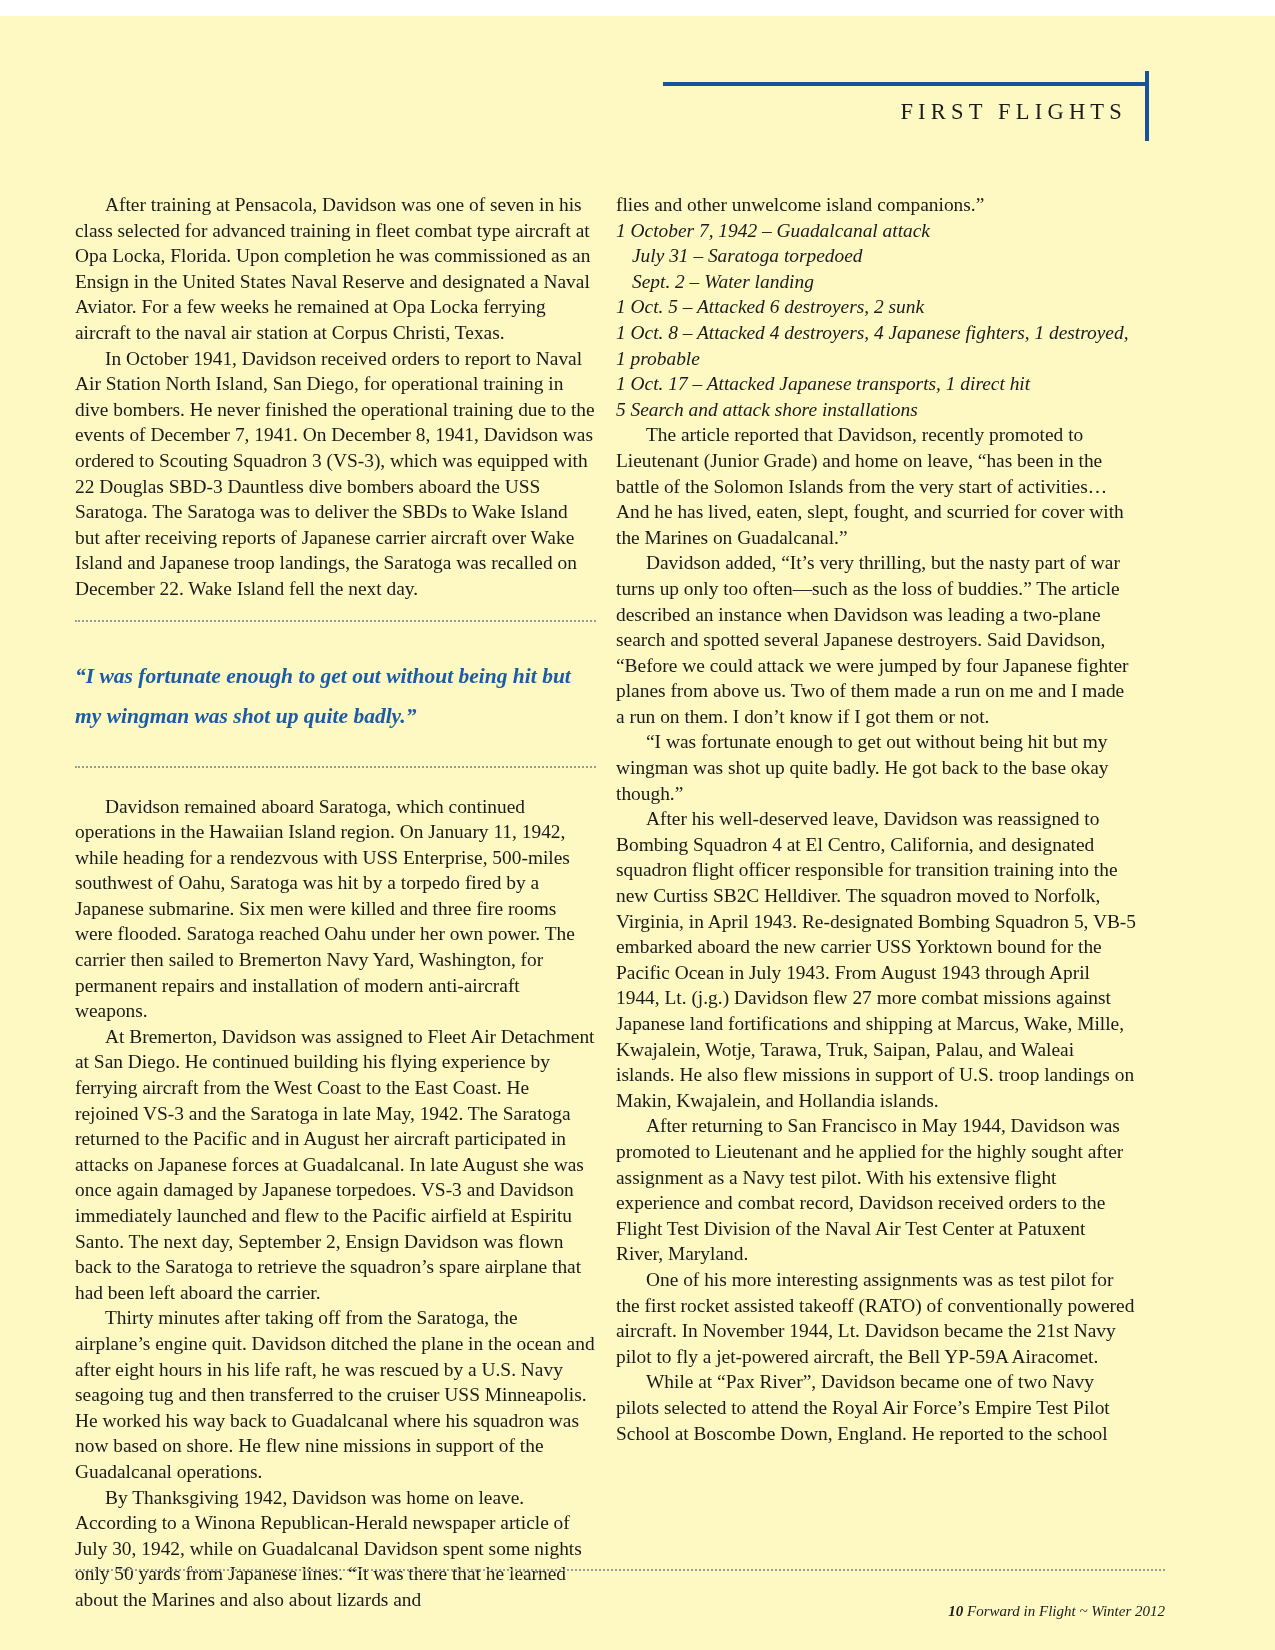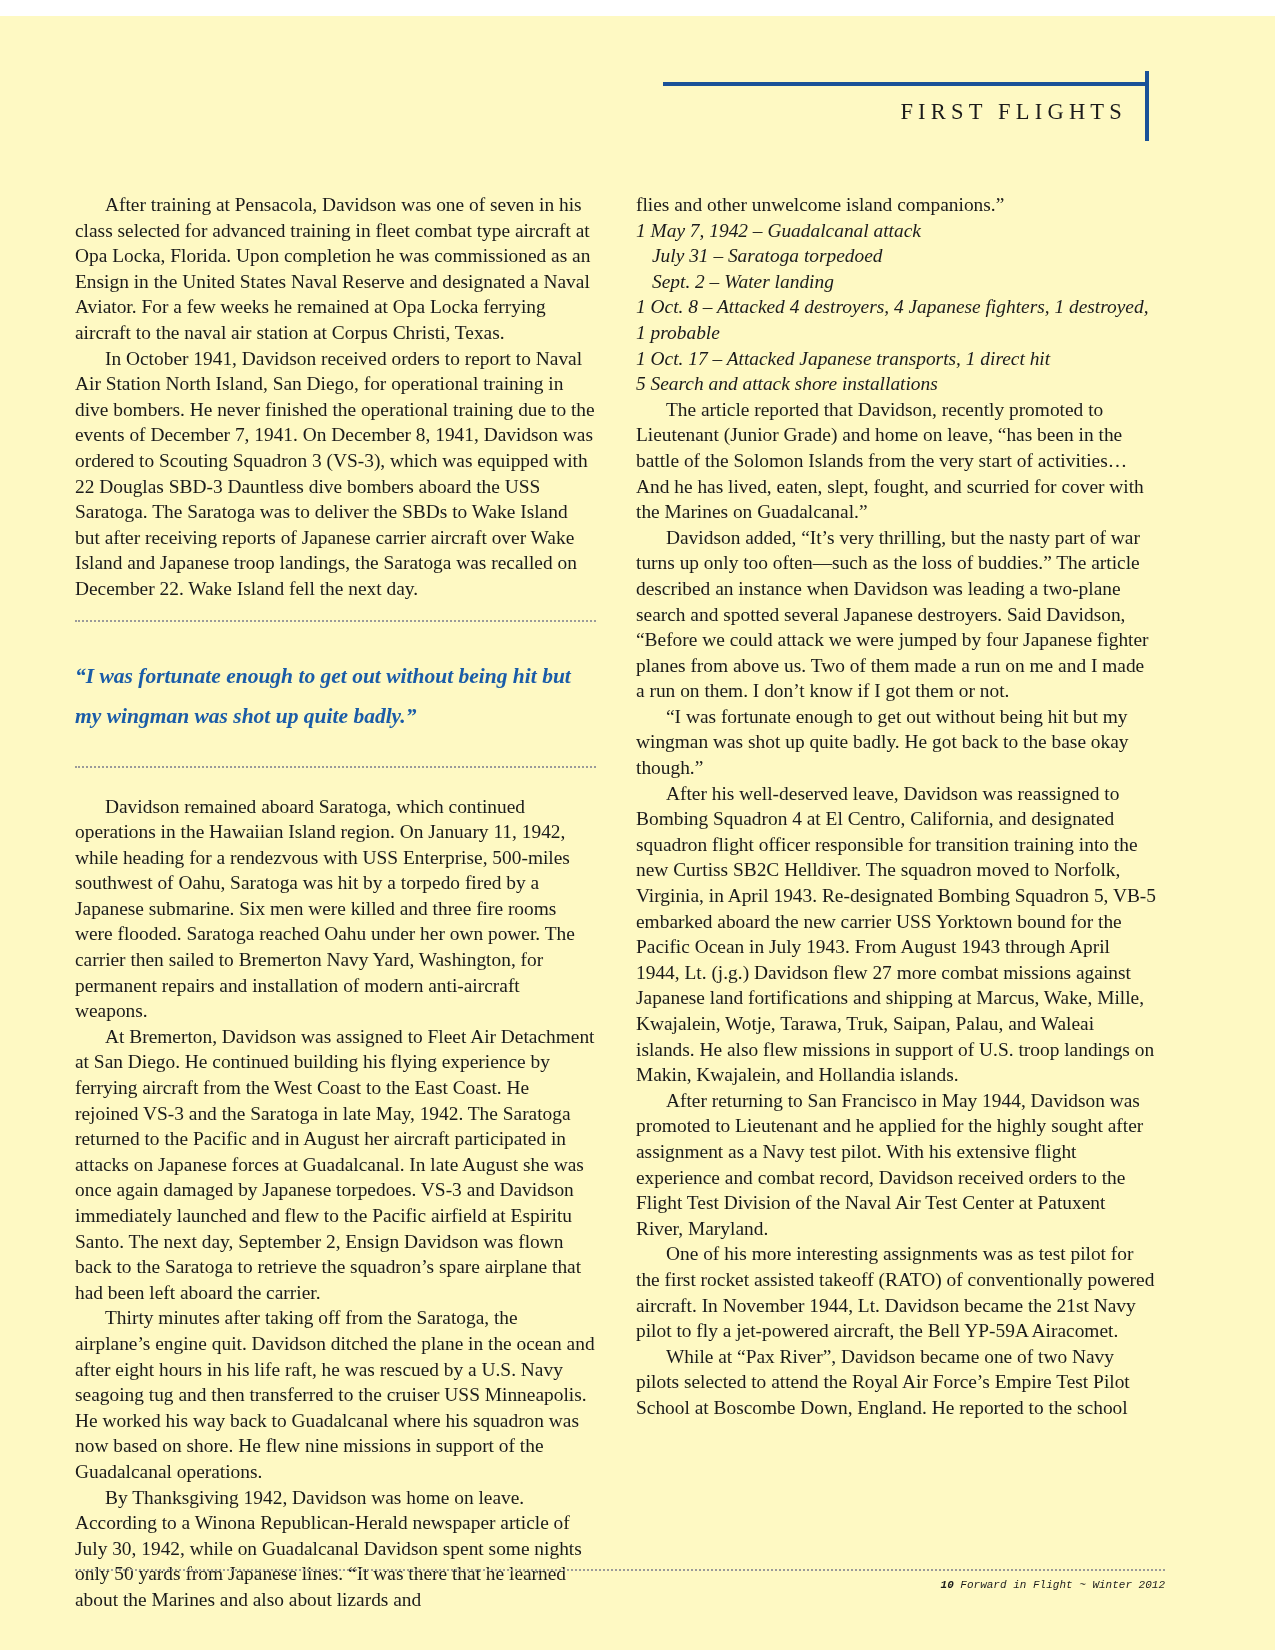--- a/index.html
+++ b/index.html
@@ -60,21 +60,21 @@
     white-space: nowrap;
   }
 
   
   .columns {
     position: absolute;
     left: 75px;
     top: 176px;
     width: 1090px;
     display: flex;
-    gap: 40px;
+    gap: 20px;
   }
   .col {
     width: 521px;
   }
 
   p.body {
     margin: 0;
     font-size: 19.4px;
     line-height: 25.6px;
     text-align: left;
@@ -131,24 +131,24 @@
     left: 75px;
     top: 1553px;
     width: 1090px;
   }
   .footer-rule {
     width: 1090px;
     height: 0;
     border-top: 2px dotted #9a9a9a;
   }
   .footer-text {
-    margin-top: 8px;
+    margin-top: 32px;
     text-align: right;
-    font-family: Liberation Mono, monospace;
-    font-size: 11px;
+    font-family: Liberation Serif, serif;
+    font-size: 15px;
     font-style: italic;
     color: #1b1b1b;
   }
   .footer-page {
     font-weight: bold;
     font-style: italic;
   }
 </style>
 </head>
 <body>
@@ -179,23 +179,24 @@
       <p class="body">Thirty minutes after taking off from the Saratoga, the airplane’s engine quit. Davidson ditched the plane in the ocean and after eight hours in his life raft, he was rescued by a U.S. Navy seagoing tug and then transferred to the cruiser USS Minneapolis. He worked his way back to Guadalcanal where his squadron was now based on shore. He flew nine missions in support of the Guadalcanal operations.</p>
       <p class="body">By Thanksgiving 1942, Davidson was home on leave. According to a Winona Republican-Herald newspaper article of July 30, 1942, while on Guadalcanal Davidson spent some nights only 50 yards from Japanese lines. “It was there that he learned about the Marines and also about lizards and</p>
 
     </div>
 
     <div class="col">
 
       <p class="body noindent">flies and other unwelcome island companions.”</p>
 
       <ul class="mission-list">
-        <li>1 May 7, 1942 – Guadalcanal attack</li>
+        <li>1 October 7, 1942 – Guadalcanal attack</li>
         <li class="indent">July 31 – Saratoga torpedoed</li>
         <li class="indent">Sept. 2 – Water landing</li>
+        <li>1 Oct. 5 – Attacked 6 destroyers, 2 sunk</li>
         <li>1 Oct. 8 – Attacked 4 destroyers, 4 Japanese fighters, 1 destroyed, 1 probable</li>
         <li>1 Oct. 17 – Attacked Japanese transports, 1 direct hit</li>
         <li>5 Search and attack shore installations</li>
       </ul>
 
       <p class="body">The article reported that Davidson, recently promoted to Lieutenant (Junior Grade) and home on leave, “has been in the battle of the Solomon Islands from the very start of activities… And he has lived, eaten, slept, fought, and scurried for cover with the Marines on Guadalcanal.”</p>
       <p class="body">Davidson added, “It’s very thrilling, but the nasty part of war turns up only too often—such as the loss of buddies.” The article described an instance when Davidson was leading a two-plane search and spotted several Japanese destroyers. Said Davidson, “Before we could attack we were jumped by four Japanese fighter planes from above us. Two of them made a run on me and I made a run on them. I don’t know if I got them or not.</p>
       <p class="body">“I was fortunate enough to get out without being hit but my wingman was shot up quite badly. He got back to the base okay though.”</p>
       <p class="body">After his well-deserved leave, Davidson was reassigned to Bombing Squadron 4 at El Centro, California, and designated squadron flight officer responsible for transition training into the new Curtiss SB2C Helldiver. The squadron moved to Norfolk, Virginia, in April 1943. Re-designated Bombing Squadron 5, VB-5 embarked aboard the new carrier USS Yorktown bound for the Pacific Ocean in July 1943. From August 1943 through April 1944, Lt. (j.g.) Davidson flew 27 more combat missions against Japanese land fortifications and shipping at Marcus, Wake, Mille, Kwajalein, Wotje, Tarawa, Truk, Saipan, Palau, and Waleai islands. He also flew missions in support of U.S. troop landings on Makin, Kwajalein, and Hollandia islands.</p>
       <p class="body">After returning to San Francisco in May 1944, Davidson was promoted to Lieutenant and he applied for the highly sought after assignment as a Navy test pilot. With his extensive flight experience and combat record, Davidson received orders to the Flight Test Division of the Naval Air Test Center at Patuxent River, Maryland.</p>

